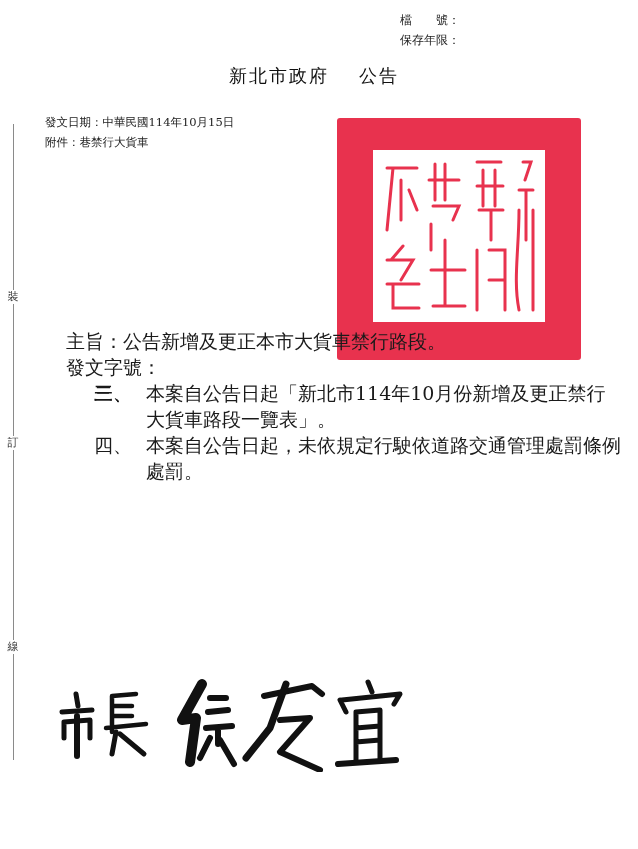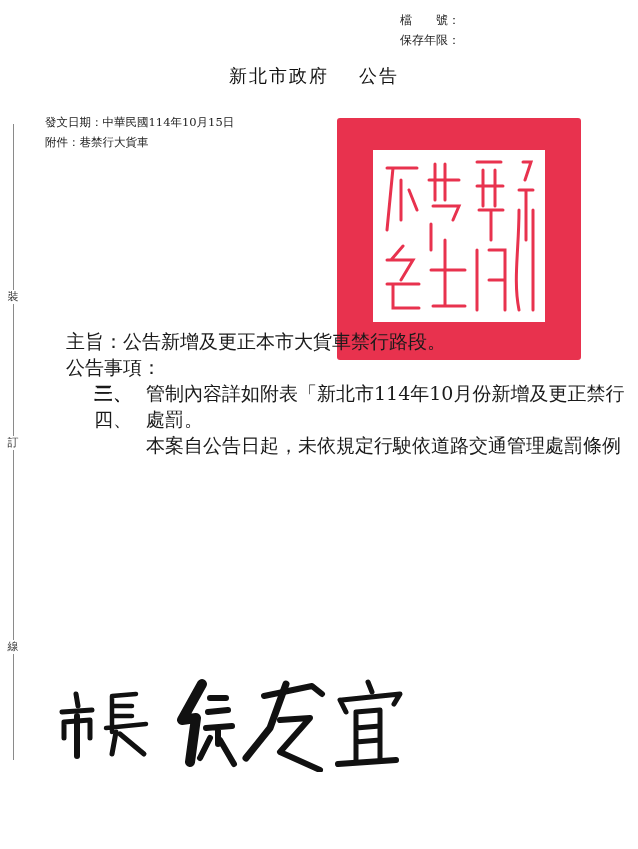--- a/index.html
+++ b/index.html
@@ -86,41 +86,42 @@
         <path d="M62 14 L62 50 M72 14 L72 50 M56 30 L86 30 M60 56 L86 56 L80 70 M58 74 L58 100 M72 90 L72 156 M58 120 L92 120 M60 156 L92 156"></path>
 
         <path d="M14 18 L44 18 M20 18 L14 80 M28 30 L28 70 M36 40 L44 60 M14 110 L40 110 L28 130 M14 134 L46 134 M20 134 L20 158 L46 158 M30 96 L18 110"></path>
       </g>
     </svg>
   </div>
 </div>
 
 <div class="body-text">
   <div class="line">主旨：公告新增及更正本市大貨車禁行路段。</div>
-  <div class="line">公告事項：</div>
+  <div class="line">發文字號：</div>
 
   <div class="item">
     <span class="num">一、</span>
   </div>
   <div class="item">
     <span class="num">二、</span>
     <div class="cont">
     </div>
   </div>
   <div class="item">
     <span class="num">三、</span>
     <div class="cont">
-      <span class="line">管制內容詳如附表「新北市114年10月份新增及更正禁行</span>
+      <span class="line">本案自公告日起「新北市114年10月份新增及更正禁行</span>
+      <span class="line">大貨車路段一覽表」。</span>
     </div>
   </div>
   <div class="item">
     <span class="num">四、</span>
     <div class="cont">
+      <span class="line">本案自公告日起，未依規定行駛依道路交通管理處罰條例</span>
       <span class="line">處罰。</span>
-      <span class="line">本案自公告日起，未依規定行駛依道路交通管理處罰條例</span>
     </div>
   </div>
 </div>
 
 <div class="signature">
   <span class="sig-text">市長</span>
   <span class="sig-text">侯友宜</span>
   <svg viewBox="0 0 360 100">
     <g fill="none" stroke="#111" stroke-linecap="round" stroke-linejoin="round">
 

